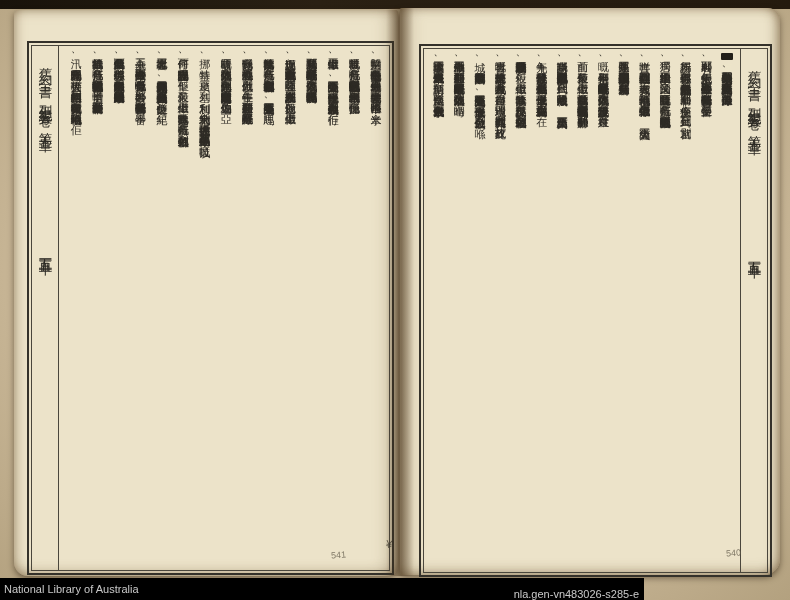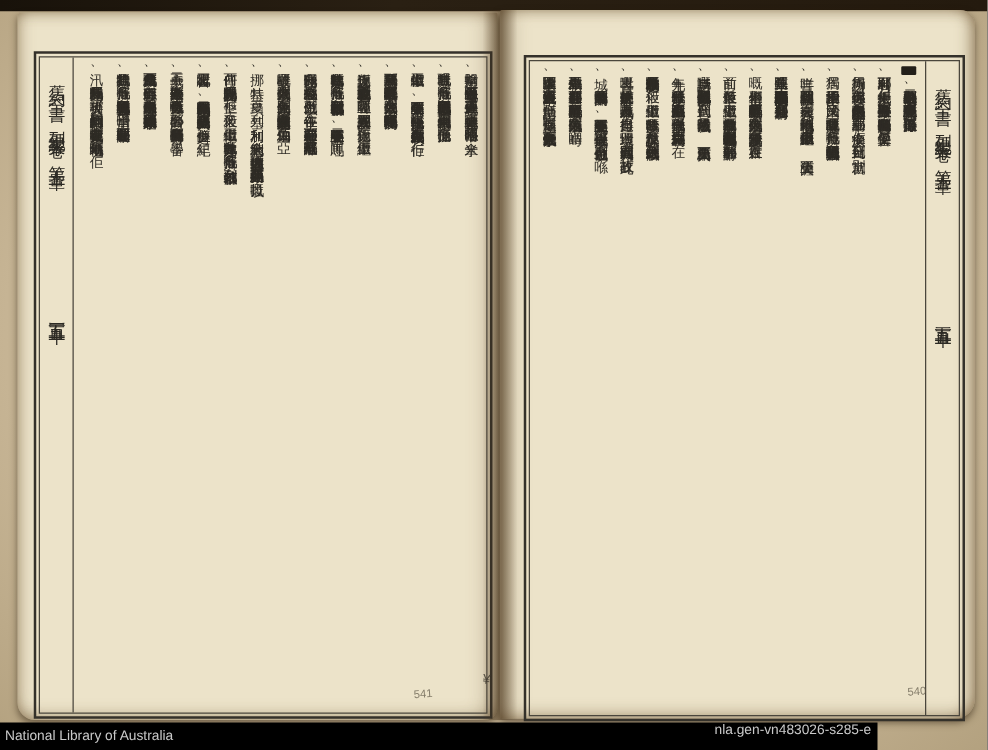--- a/index.html
+++ b/index.html
@@ -47,24 +47,24 @@
   #page-left .tcol{line-height:21.4px;}
   .chapbox{background:#221f19;color:#ede4c9;padding:1px 0 2px 0;margin-inline-end:4px;
     border-radius:1px;letter-spacing:1px;}
   .pencil{position:absolute;font-family:"Liberation Sans","DejaVu Sans",sans-serif;
     font-size:9px;color:rgba(95,88,72,.75);transform:rotate(-4deg);}
   #pencil-left{left:317px;top:540px;}
   #pencil-right{left:326px;top:540px;}
   #pencil-gutter{position:absolute;left:386px;top:538px;font-size:11px;
     color:rgba(60,55,45,.8);transform:rotate(8deg);
     font-family:"Liberation Sans","DejaVu Sans",sans-serif;}
-  .footer-bar{position:absolute;left:0;bottom:0;width:702px;height:22px;background:#000;
+  .footer-bar{position:absolute;left:0;bottom:0;width:644px;height:22px;background:#000;
     font-family:"Liberation Sans","DejaVu Sans",sans-serif;font-size:11px;color:#c9c9c9;}
   .footer-bar .fl{position:absolute;left:4px;top:5px;}
-  .footer-bar .fr{position:absolute;right:5px;top:0;}
+  .footer-bar .fr{position:absolute;right:5px;top:10px;}
 </style>
 </head>
 <body>
 
 <div id="stage">
   <div class="top-edge"></div>
 
   <div class="page" id="page-left">
     <div class="frame">
       <div class="frame-inner">

